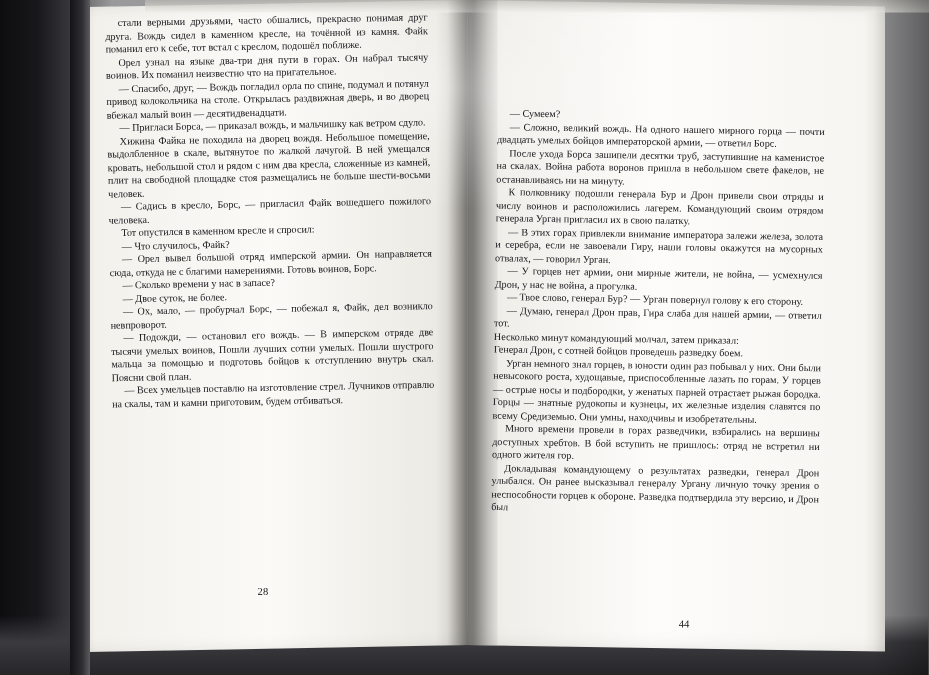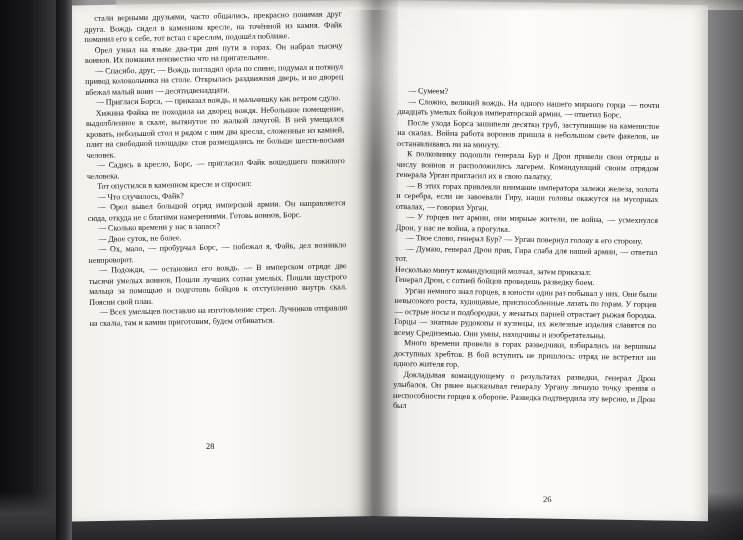--- a/index.html
+++ b/index.html
@@ -116,21 +116,21 @@
   }
   
   .folio {
     position: absolute;
     font-size: 8.5px;
     color: #1a1a1e;
     font-family: "Liberation Serif", serif;
   }
   .folio-left {
     left: 148px;
-    top: 441px;
+    top: 468px;
     transform: rotate(-1deg);
   }
   .folio-right {
     left: 485px;
     top: 494px;
     transform: rotate(0.9deg);
   }
   .glow {
     position: absolute;
     left: 90px; top: -30px;
@@ -186,18 +186,18 @@
       <p>— Твое слово, генерал Бур? — Урган повернул голову к его сторону.</p>
       <p>— Думаю, генерал Дрон прав, Гира слаба для нашей армии, — ответил тот.</p>
       <p class="noind">Несколько минут командующий молчал, затем приказал:</p>
       <p class="noind">Генерал Дрон, с сотней бойцов проведешь разведку боем.</p>
       <p>Урган немного знал горцев, в юности один раз по­бывал у них. Они были невысокого роста, худощавые, приспособленные лазать по горам. У горцев — острые носы и подбородки, у женатых парней отрастает рыжая бородка. Горцы — знатные рудокопы и кузнецы, их же­лезные изделия славятся по всему Средиземью. Они умны, находчивы и изобретательны.</p>
       <p>Много времени провели в горах разведчики, взбира­лись на вершины доступных хребтов. В бой вступить не пришлось: отряд не встретил ни одного жителя гор.</p>
       <p>Докладывая командующему о результатах разведки, генерал Дрон улыбался. Он ранее высказывал генералу Ургану личную точку зрения о неспособности горцев к обороне. Разведка подтвердила эту версию, и Дрон был</p>
     </div>
 
     <div class="folio folio-left">28</div>
-    <div class="folio folio-right">26</div>
+    <div class="folio folio-right">44</div>
   </div>
 
   <div class="spine"></div>
   <div class="shadow-right"></div>
 </div>
 
 </body></html>

